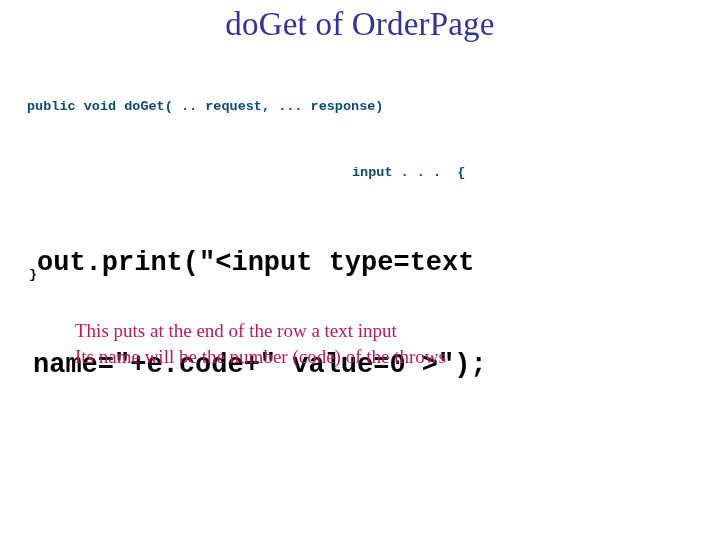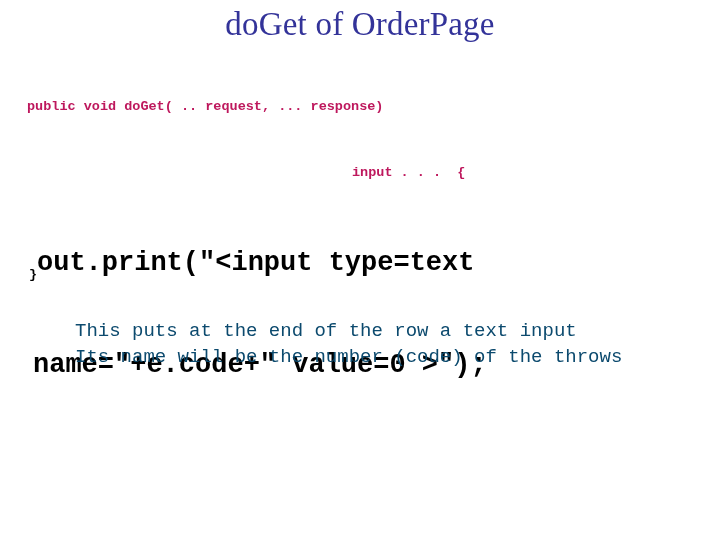--- a/index.html
+++ b/index.html
@@ -38,21 +38,21 @@
   
   .code-signature {
     position: absolute;
     top: 52px;
     left: 27px;
     width: 660px;
     font-family: "Liberation Mono", "DejaVu Sans Mono", monospace;
     font-size: 13.5px;
     line-height: 22px;
     font-weight: bold;
-    color: #be185d;
+    color: #0c4a6e;
     white-space: pre;
   }
   .code-signature .sig-line-1 {
     display: block;
   }
   .code-signature .sig-line-2 {
     display: block;
     padding-left: 325px;
   }
 
@@ -90,24 +90,24 @@
     color: #000000;
     white-space: pre;
   }
 
   
   .notes {
     position: absolute;
     top: 318px;
     left: 75px;
     width: 600px;
-    font-family: Liberation Mono, monospace;
+    font-family: Liberation Serif, serif;
     font-size: 19px;
     line-height: 26px;
-    color: #0c4a6e;
+    color: #be185d;
     white-space: nowrap;
   }
   .notes .note-line {
     display: block;
   }
 </style>
 </head>
 <body>
 
 <div class="slide">

